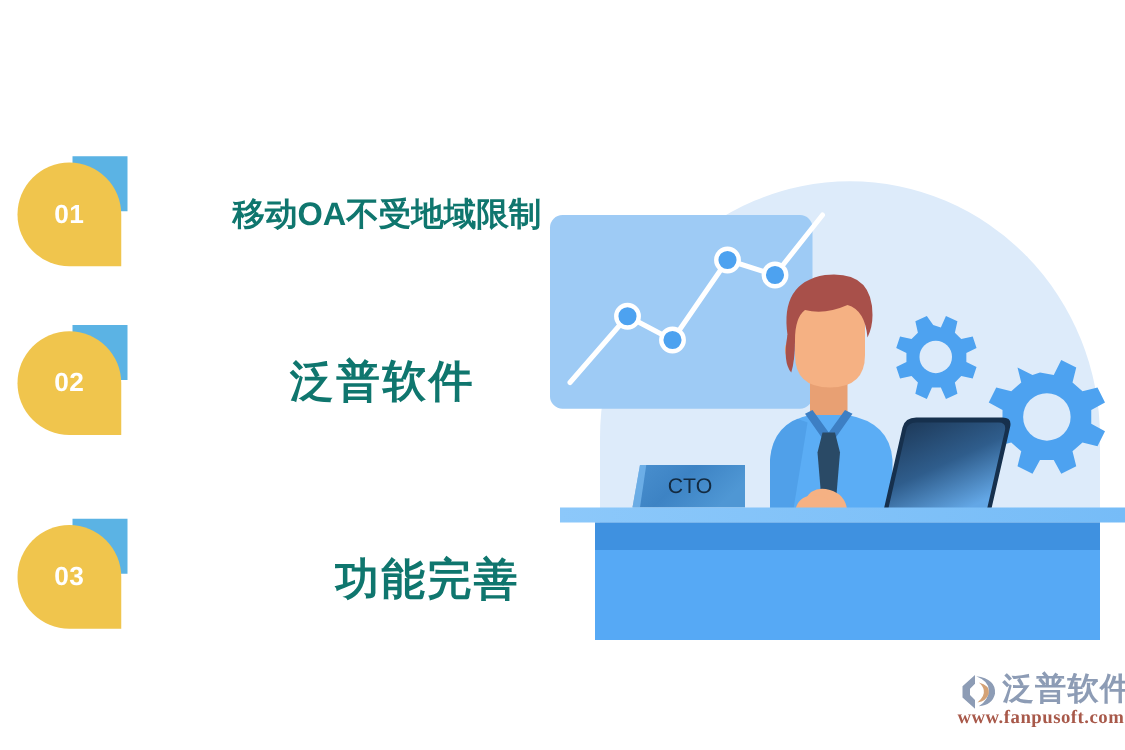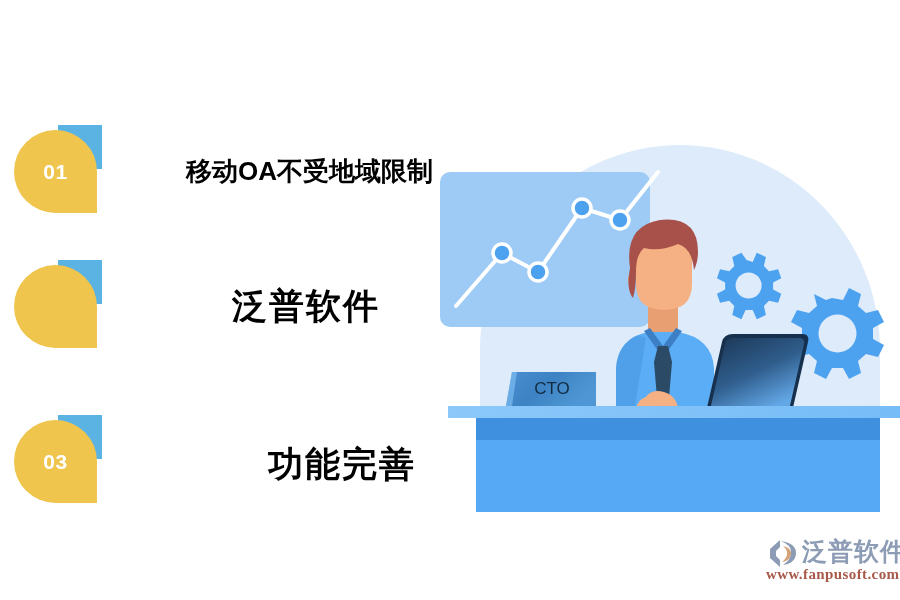--- a/index.html
+++ b/index.html
@@ -68,21 +68,21 @@
     align-items: center;
     justify-content: center;
     color: #ffffff;
     font-size: 21px;
     font-weight: bold;
     letter-spacing: 0.5px;
   }
 
   .feature-label {
     position: absolute;
-    color: #000000;
+    color: #0f766e;
     font-weight: bold;
     white-space: nowrap;
     line-height: 1;
   }
   .feature-label.l1 {
     left: 186px;
     top: 158px;
     font-size: 26px;
     letter-spacing: 0px;
   }
@@ -159,20 +159,21 @@
       <div class="badge-yellow"></div>
       <div class="badge-num">01</div>
     </div>
   </div>
   <div class="feature-label l1">移动OA不受地域限制</div>
 
   <div class="feature-row r2">
     <div class="badge">
       <div class="badge-blue"></div>
       <div class="badge-yellow"></div>
+      <div class="badge-num">02</div>
     </div>
   </div>
   <div class="feature-label l2">泛普软件</div>
 
   <div class="feature-row r3">
     <div class="badge">
       <div class="badge-blue"></div>
       <div class="badge-yellow"></div>
       <div class="badge-num">03</div>
     </div>

